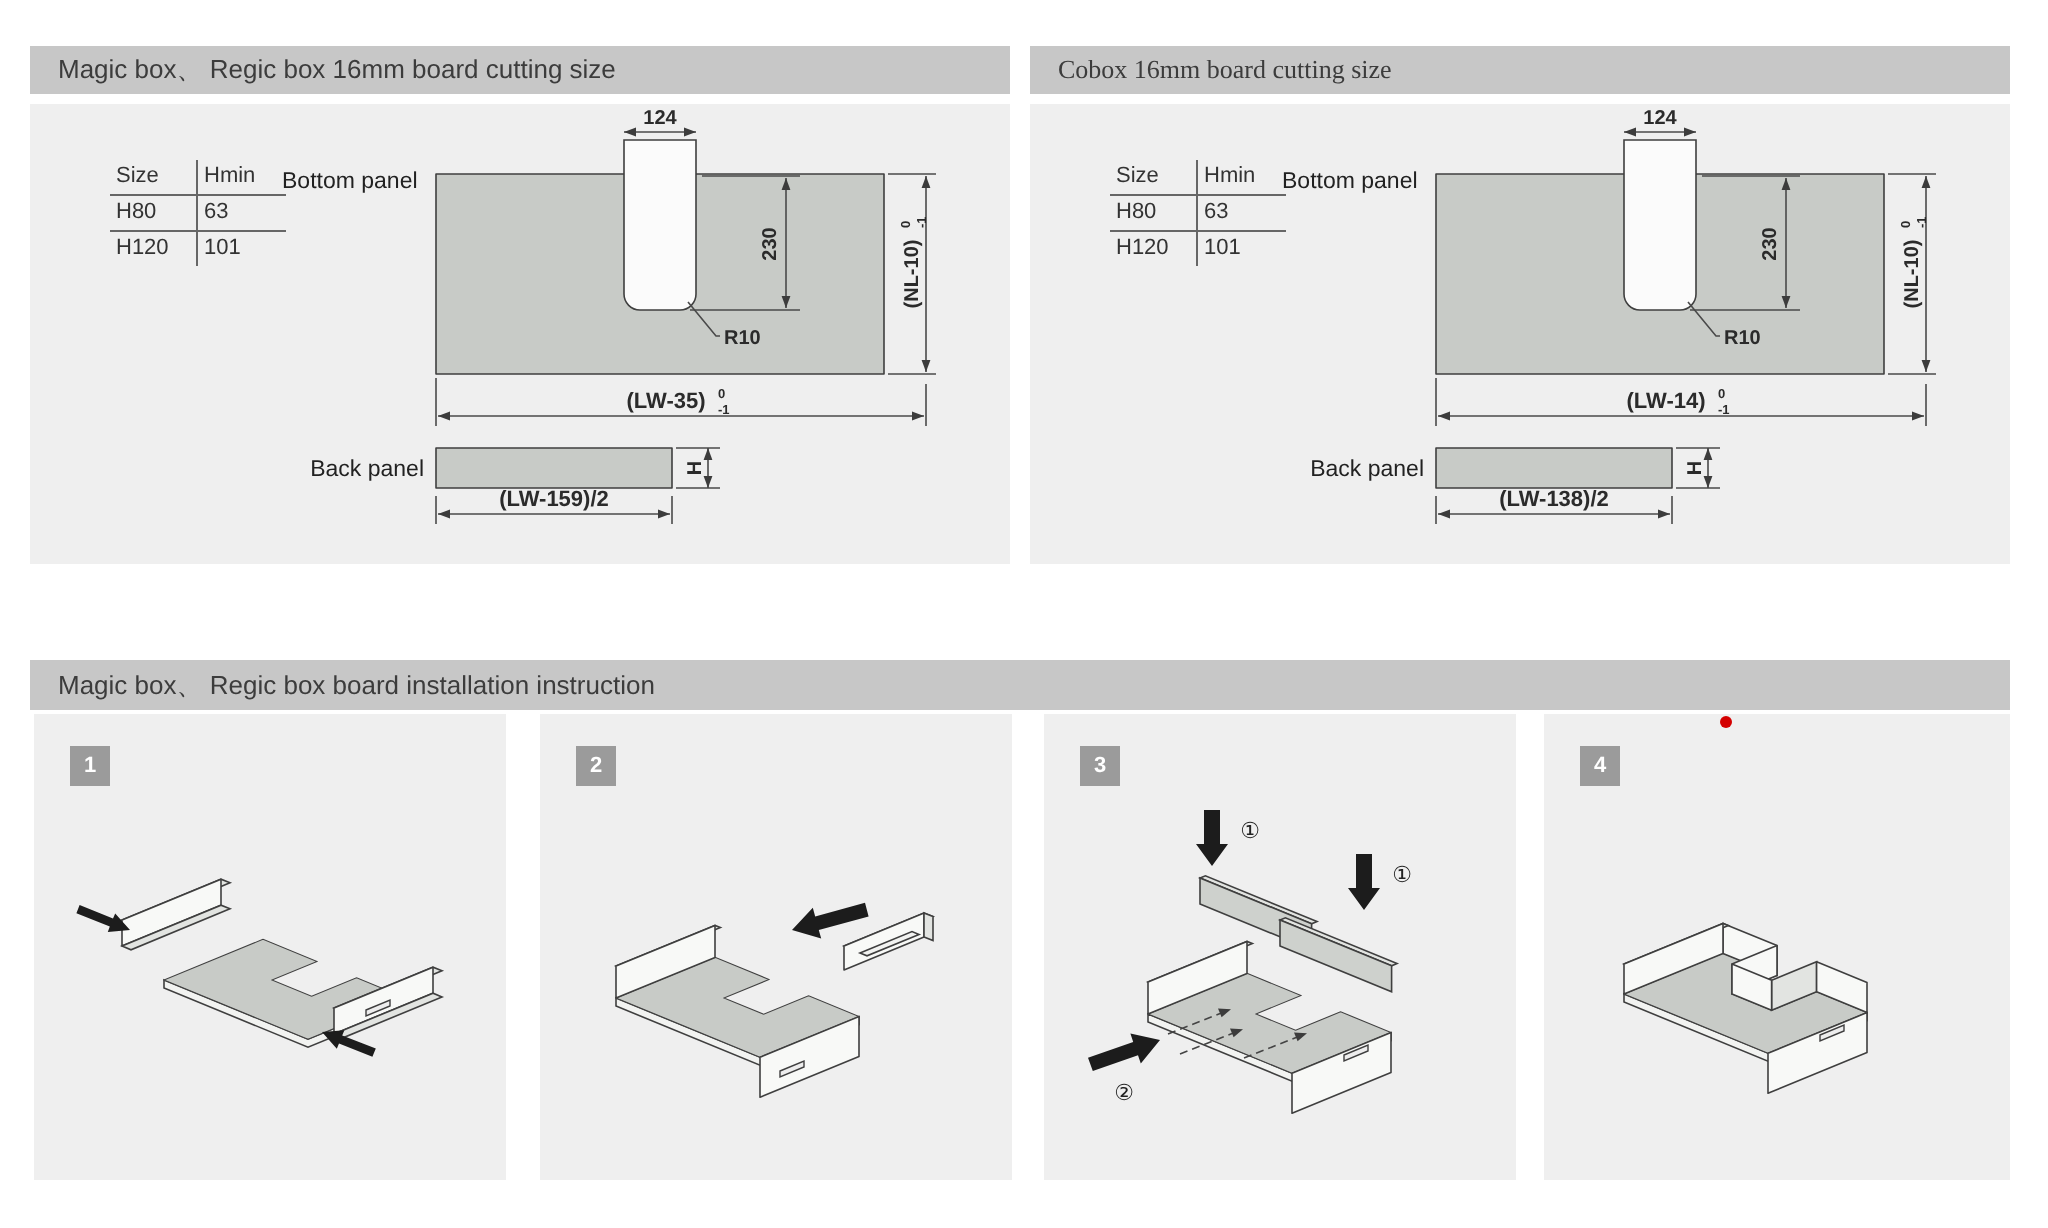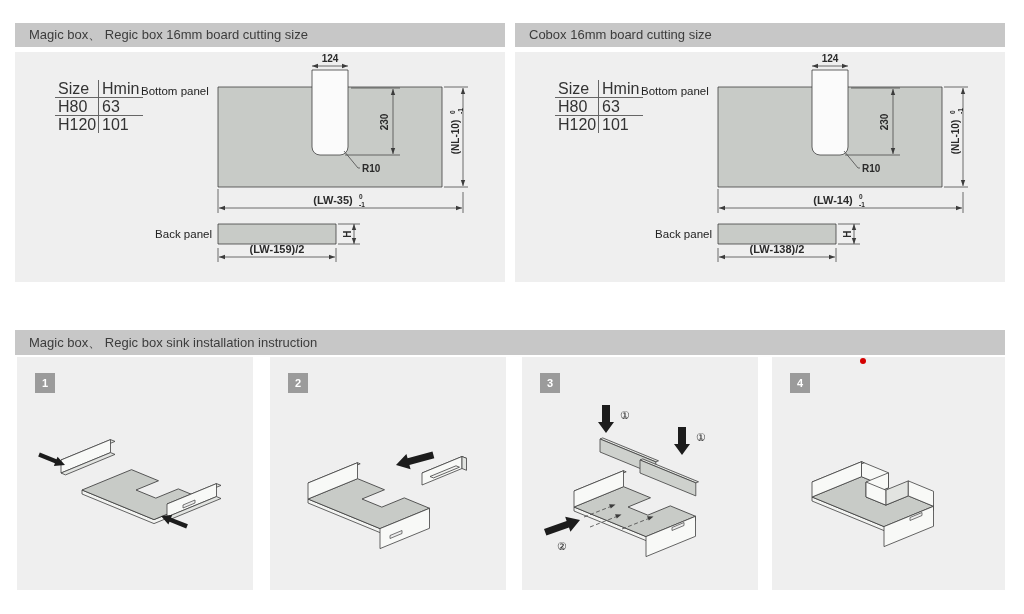--- a/index.html
+++ b/index.html
@@ -5,31 +5,31 @@
   html,body{margin:0;padding:0;}
   body{
     width:1024px;height:614px;position:relative;background:#ffffff;
     font-family:"Liberation Sans",sans-serif;overflow:hidden;
   }
   .hbar{
     position:absolute;height:24px;line-height:24px;background:var(--header-bg);
     color:var(--header-text);font-size:13px;padding-left:14px;box-sizing:border-box;margin-top:12px;
   }
   .hbar1{left:15px;top:11px;width:490px;}
-  .hbar2{left:515px;top:11px;width:490px;}
+  .hbar2{left:515px;top:11px;width:490px;font-family:Liberation Serif, serif;}
   .hbar3{left:15px;top:318px;width:990px;height:25px;line-height:25px;}
   .cutpanel{
     position:absolute;top:52px;width:490px;height:230px;background:var(--panel-bg);
   }
   .cutpanel.p1{left:15px;}
   .cutpanel.p2{left:515px;}
   .cutpanel svg{position:absolute;left:0;top:0;}
   .spec-table{
     position:absolute;left:40px;top:28px;display:grid;
-    grid-template-columns:44px 44px;font-size:16px;color:#333;
+    grid-template-columns:44px 44px;font-size:11px;color:#333;
   }
   .spec-table .cell{padding:2px 4px 2px 3px;height:13px;line-height:13px;}
   .spec-table .c1{border-right:1px solid #666;}
   .spec-table .bb{border-bottom:1px solid #666;}
   .panel-label{position:absolute;left:126px;top:33px;font-size:11.5px;color:#222;}
   .step{
     position:absolute;top:357px;width:236px;height:233px;background:var(--panel-bg);overflow:hidden;
   }
   .step.s1{left:17px;}
   .step.s2{left:270px;}
@@ -198,21 +198,21 @@
     </g>
     <line class="dline" x1="203" y1="196" x2="203" y2="210"></line>
     <line class="dline" x1="321" y1="196" x2="321" y2="210"></line>
     <line class="dline" x1="204" y1="205" x2="320" y2="205"></line>
     <polygon class="ah" points="204,205 210,202.8 210,207.2"></polygon>
     <polygon class="ah" points="320,205 314,202.8 314,207.2"></polygon>
     <text class="dimtext-lg" x="262" y="201" text-anchor="middle">(LW-138)/2</text>
   </svg>
 </div>
 
-<div class="hbar hbar3">Magic box、 Regic box sink installation instruction</div>
+<div class="hbar hbar3">Magic box、 Regic box board installation instruction</div>
 
 <div class="step s1">
   <div class="badge">1</div>
   <svg width="236" height="233" viewBox="0 0 236 233">
     <polygon class="edge" points="65,133 137,162.6 186.5,142.3 186.5,146.3 137,166.6 65,137"></polygon>
     <path class="board" d="M0,0 L80,0 L80,55 L52,55 L52,30 L30,30 L30,55 L0,55 Z" transform="matrix(0.9,0.37,0.9,-0.37,65,133)"></path>
     <polygon class="wallT" points="44,103 93.5,82.6 98,84.4 48.5,104.9"></polygon>
     <polygon class="wallW" points="44,116 93.5,95.6 93.5,82.6 44,103"></polygon>
     <polygon class="wallT" points="44,116 93.5,95.6 98,97.4 48.5,117.9"></polygon>
     <polygon class="wallT" points="150,147 199.5,126.6 204,128.4 154.5,148.9"></polygon>

